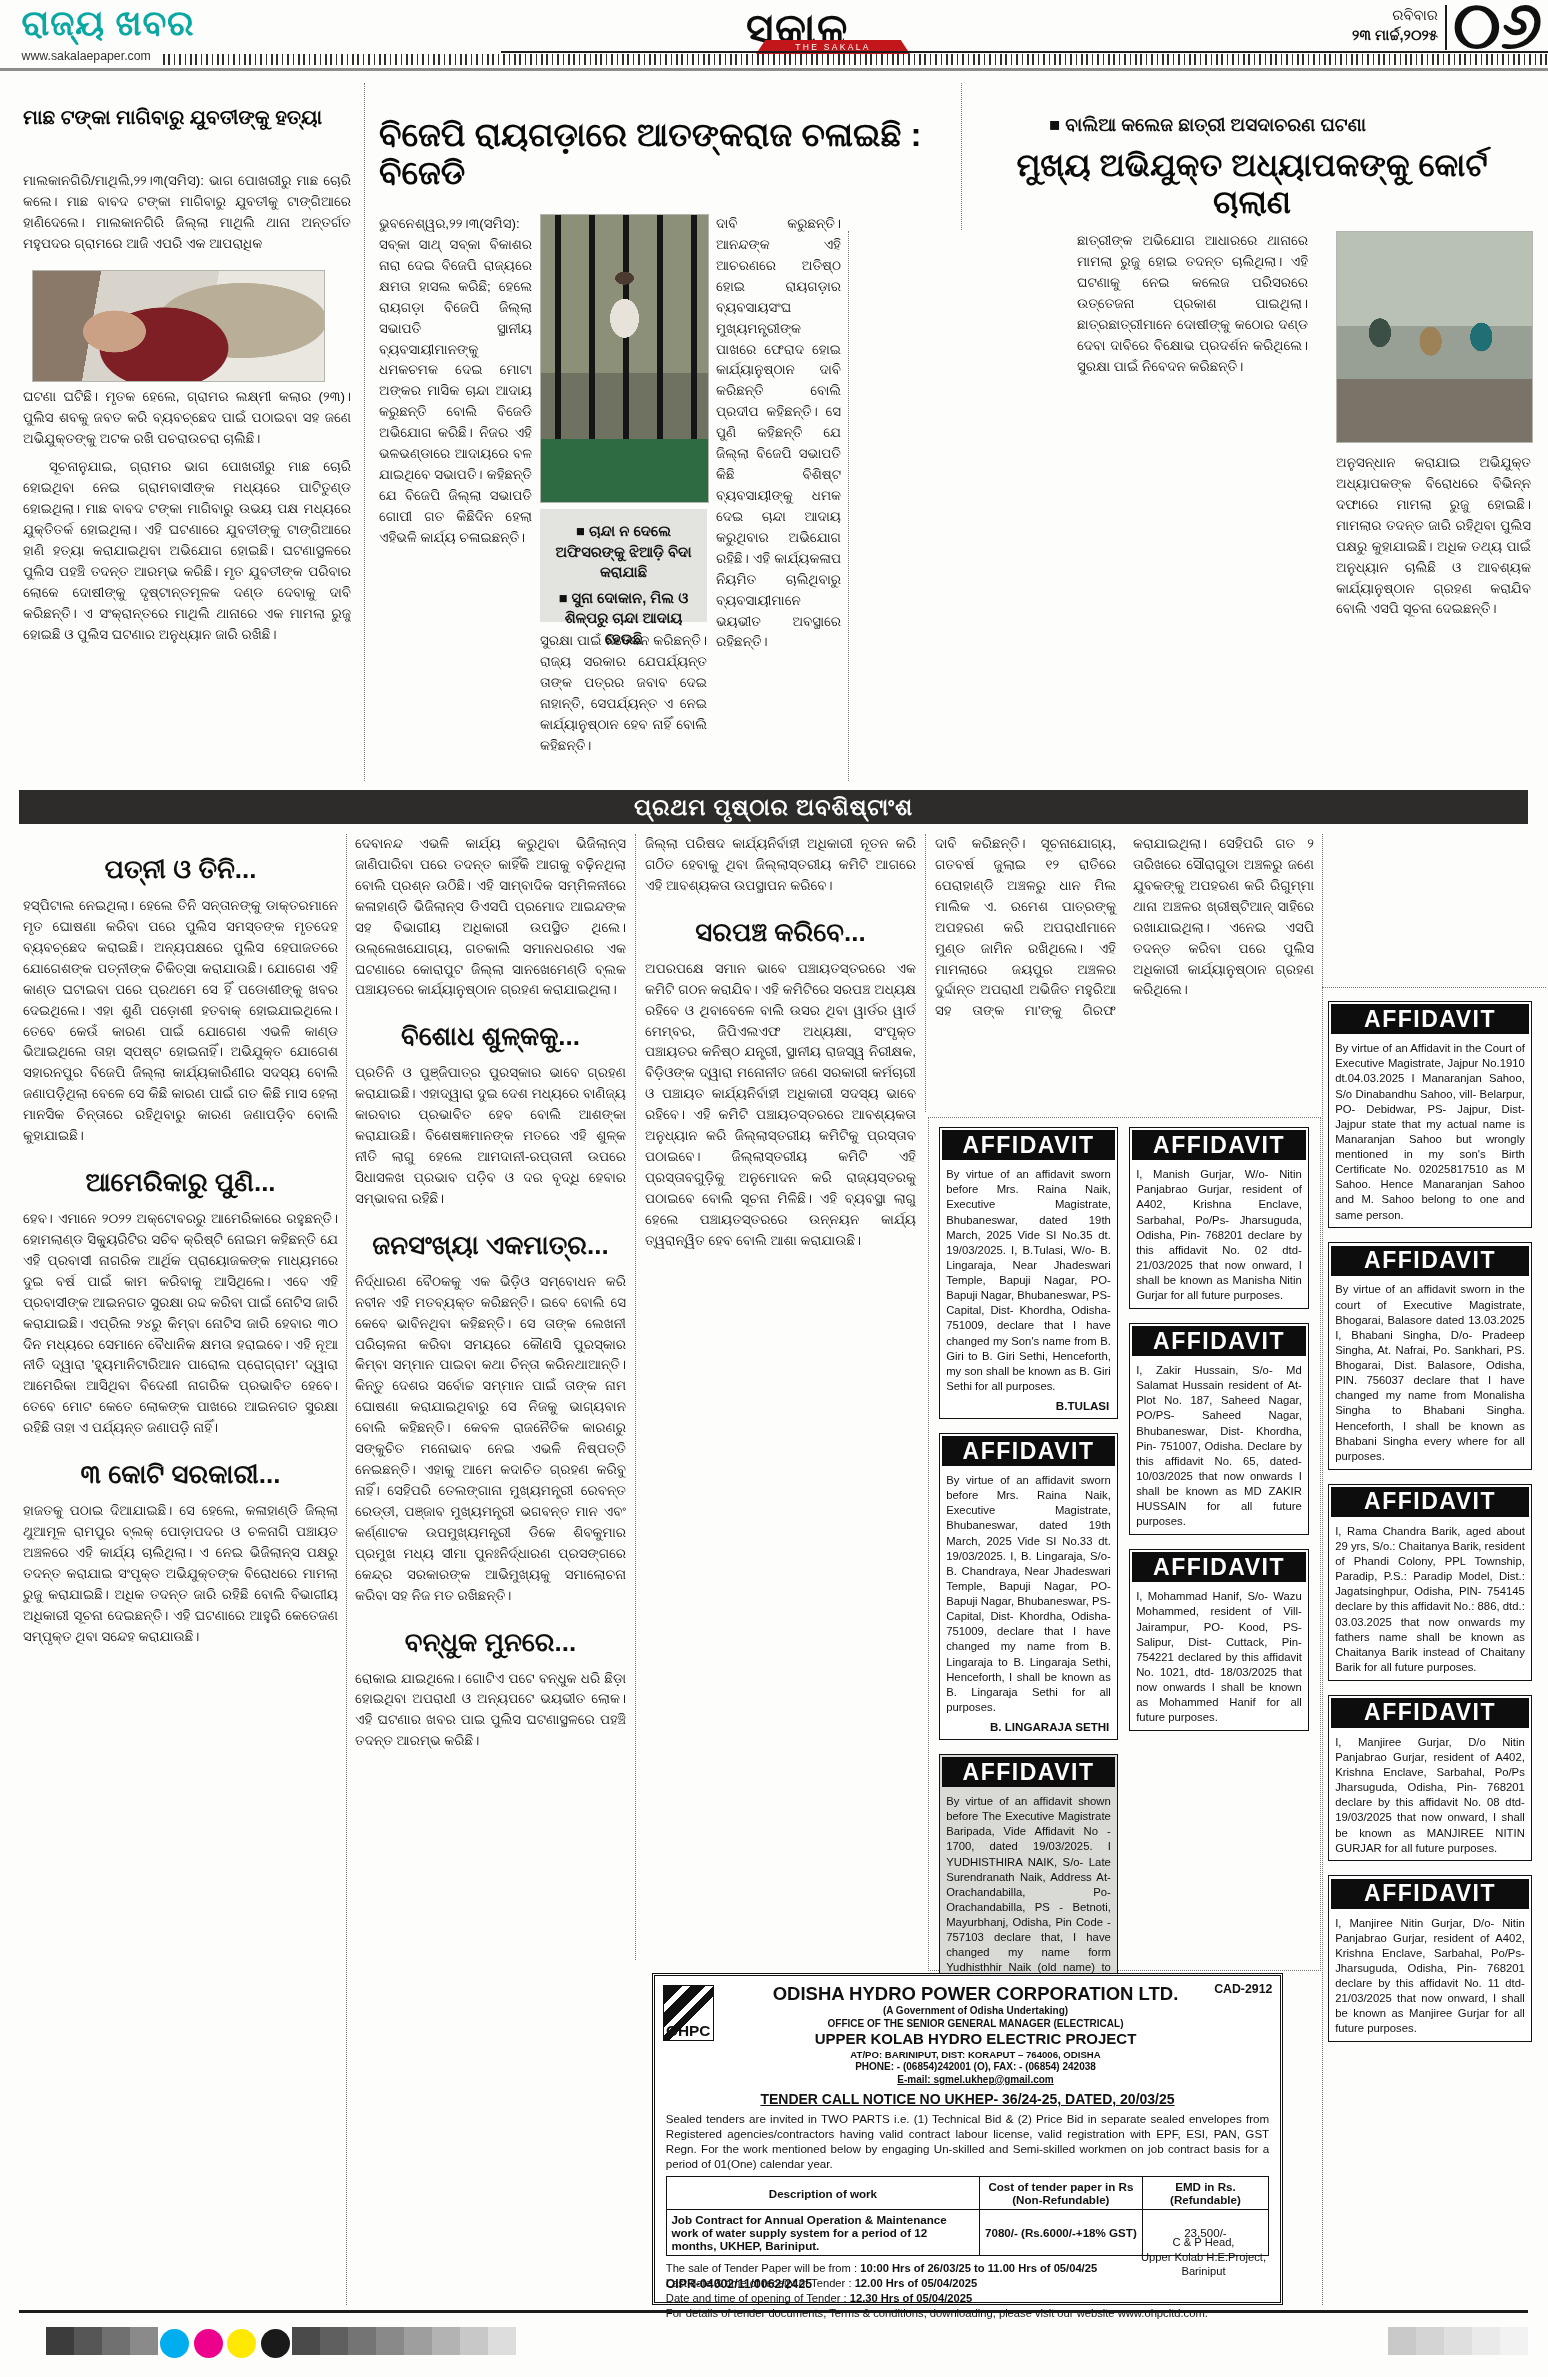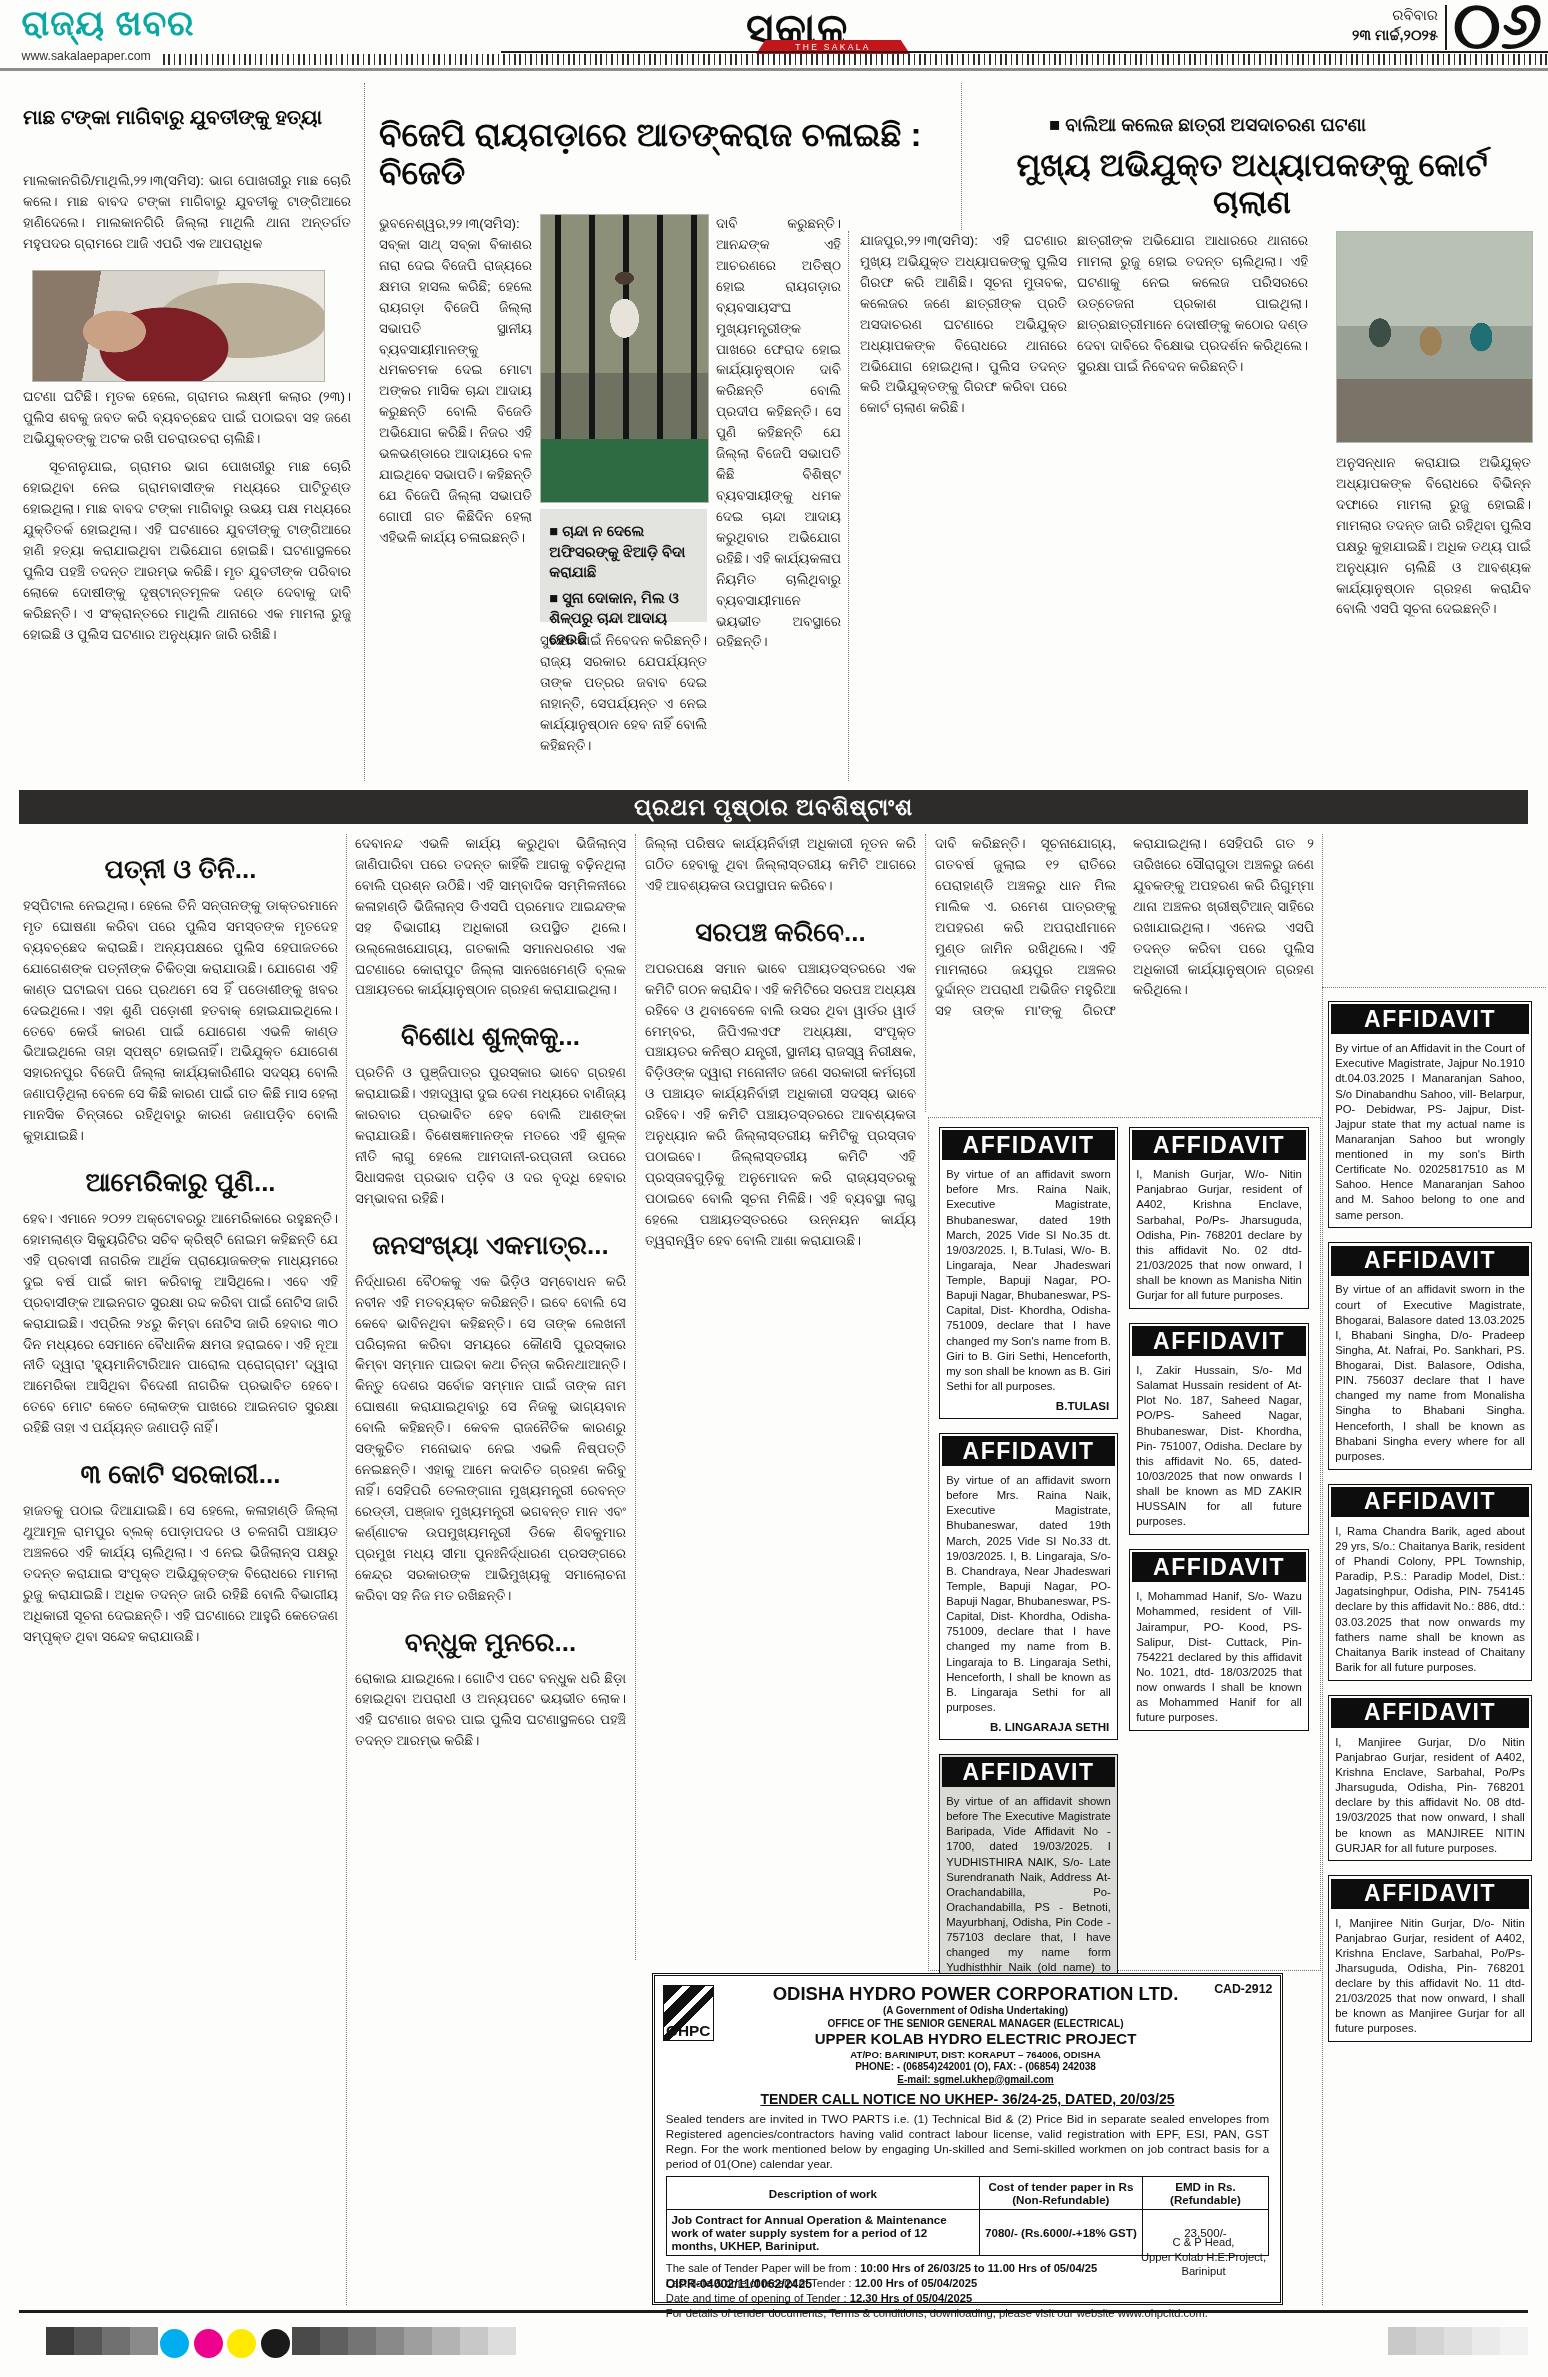--- a/index.html
+++ b/index.html
@@ -102,41 +102,40 @@
   <div class="abs body" style="left:379px;top:214px;width:153px;height:564px;">ଭୁବନେଶ୍ୱର,୨୨।୩(ସମିସ): ସବ୍‌କା ସାଥ୍ ସବ୍‌କା ବିକାଶର ନାରା ଦେଇ ବିଜେପି ରାଜ୍ୟରେ କ୍ଷମତା ହାସଲ କରିଛି; ହେଲେ ରାୟଗଡ଼ା ବିଜେପି ଜିଲ୍ଲା ସଭାପତି ସ୍ଥାନୀୟ ବ୍ୟବସାୟୀମାନଙ୍କୁ ଧମକଚମକ ଦେଇ ମୋଟା ଅଙ୍କର ମାସିକ ଚାନ୍ଦା ଆଦାୟ କରୁଛନ୍ତି ବୋଲି ବିଜେଡି ଅଭିଯୋଗ କରିଛି। ନିଜର ଏହି ଭଳଭଣ୍ଡାରେ ଆଦାୟରେ ବଳ ଯାଇଥିବେ ସଭାପତି। କହିଛନ୍ତି ଯେ ବିଜେପି ଜିଲ୍ଲା ସଭାପତି ଗୋପୀ ଗତ କିଛିଦିନ ହେଲା ଏହିଭଳି କାର୍ଯ୍ୟ ଚଳାଇଛନ୍ତି।</div>
 
   <div class="abs photo" style="left:540px;top:214px;width:167px;height:287px;">
     <div style="width:100%;height:100%;background:
       radial-gradient(ellipse 26px 35px at 50% 36%, #e8e3da 0 55%, transparent 56%),
       radial-gradient(ellipse 15.4px 10.8px at 50% 22%, #4a3a30 0 60%, transparent 61%),
       linear-gradient(0deg,#2e6b43 0 22%, transparent 22%),
       repeating-linear-gradient(90deg, transparent 0 14px, #151515 14px 20px, transparent 20px 34px),
       linear-gradient(180deg,#8d9078 0 55%, #6f7261 55% 100%);"></div>
   </div>
-  <div class="abs bulletbox" style="left:540px;top:509px;width:167px;height:113px;box-sizing:border-box;">
+  <div class="abs bulletbox" style="left:540px;top:509px;width:167px;height:113px;box-sizing:border-box;text-align:center;">
       <div>■ ଚାନ୍ଦା ନ ଦେଲେ ଅଫିସରଙ୍କୁ ଝିଆଡ଼ି ବିଦା କରାଯାଛି</div>
       <div>■ ସୁନା ଦୋକାନ, ମିଲ ଓ ଶିଳ୍ପରୁ ଚାନ୍ଦା ଆଦାୟ ହେଉଛି</div>
     </div>
   <div class="abs body" style="left:540px;top:631px;width:167px;height:150px;">ସୁରକ୍ଷା ପାଇଁ ନିବେଦନ କରିଛନ୍ତି। ରାଜ୍ୟ ସରକାର ଯେପର୍ଯ୍ୟନ୍ତ ତାଙ୍କ ପତ୍ରର ଜବାବ ଦେଇ ନାହାନ୍ତି, ସେପର୍ଯ୍ୟନ୍ତ ଏ ନେଇ କାର୍ଯ୍ୟାନୁଷ୍ଠାନ ହେବ ନାହିଁ ବୋଲି କହିଛନ୍ତି।</div>
 
   <div class="abs body" style="left:716px;top:214px;width:125px;height:564px;">ଦାବି କରୁଛନ୍ତି। ଆନନ୍ଦଙ୍କ ଏହି ଆଚରଣରେ ଅତିଷ୍ଠ ହୋଇ ରାୟଗଡ଼ାର ବ୍ୟବସାୟସଂଘ ମୁଖ୍ୟମନ୍ତ୍ରୀଙ୍କ ପାଖରେ ଫେରାଦ ହୋଇ କାର୍ଯ୍ୟାନୁଷ୍ଠାନ ଦାବି କରିଛନ୍ତି ବୋଲି ପ୍ରଦୀପ କହିଛନ୍ତି। ସେ ପୁଣି କହିଛନ୍ତି ଯେ ଜିଲ୍ଲା ବିଜେପି ସଭାପତି କିଛି ବିଶିଷ୍ଟ ବ୍ୟବସାୟୀଙ୍କୁ ଧମକ ଦେଇ ଚାନ୍ଦା ଆଦାୟ କରୁଥିବାର ଅଭିଯୋଗ ରହିଛି। ଏହି କାର୍ଯ୍ୟକଳାପ ନିୟମିତ ଚାଲିଥିବାରୁ ବ୍ୟବସାୟୀମାନେ ଭୟଭୀତ ଅବସ୍ଥାରେ ରହିଛନ୍ତି।</div>
 
   <div class="abs kicker" style="left:1012px;top:114px;font-size:18.5px;">■ ବାଲିଆ କଲେଜ ଛାତ୍ରୀ ଅସଦାଚରଣ ଘଟଣା</div>
   <div class="abs headline" style="left:973px;top:147px;width:558px;font-size:32px;text-align:center;">ମୁଖ୍ୟ ଅଭିଯୁକ୍ତ ଅଧ୍ୟାପକଙ୍କୁ କୋର୍ଟ ଚାଲାଣ</div>
 
   <div class="abs photo" style="left:1336px;top:231px;width:195px;height:210px;">
     <div style="width:100%;height:100%;background:
       radial-gradient(ellipse 20px 26px at 22% 48%, #3c4f46 0 55%, transparent 56%),
       radial-gradient(ellipse 20px 26px at 48% 52%, #9c8256 0 55%, transparent 56%),
       radial-gradient(ellipse 20px 26px at 74% 50%, #1f6f74 0 55%, transparent 56%),
       linear-gradient(0deg,#7a7468 0 30%, transparent 30%),
       linear-gradient(180deg,#b9c0b4 0 45%, #98a096 45% 100%);"></div>
   </div>
 
-  <div class="abs body" style="left:860px;top:231px;width:207px;height:549px;">ଯାଜପୁର,୨୨।୩(ସମିସ): ଏହି ଘଟଣାର ମୁଖ୍ୟ ଅଭିଯୁକ୍ତ ଅଧ୍ୟାପକଙ୍କୁ ପୁଲିସ ଗିରଫ କରି ଆଣିଛି। ସୂଚନା ମୁତାବକ, କଲେଜର ଜଣେ ଛାତ୍ରୀଙ୍କ ପ୍ରତି ଅସଦାଚରଣ ଘଟଣାରେ ଅଭିଯୁକ୍ତ ଅଧ୍ୟାପକଙ୍କ ବିରୋଧରେ ଥାନାରେ ଅଭିଯୋଗ ହୋଇଥିଲା। ପୁଲିସ ତଦନ୍ତ କରି ଅଭିଯୁକ୍ତଙ୍କୁ ଗିରଫ କରିବା ପରେ କୋର୍ଟ ଚାଲାଣ କରିଛି।</div>
   <div class="abs body" style="left:1077px;top:231px;width:231px;height:549px;">ଛାତ୍ରୀଙ୍କ ଅଭିଯୋଗ ଆଧାରରେ ଥାନାରେ ମାମଲା ରୁଜୁ ହୋଇ ତଦନ୍ତ ଚାଲିଥିଲା। ଏହି ଘଟଣାକୁ ନେଇ କଲେଜ ପରିସରରେ ଉତ୍ତେଜନା ପ୍ରକାଶ ପାଇଥିଲା। ଛାତ୍ରଛାତ୍ରୀମାନେ ଦୋଷୀଙ୍କୁ କଠୋର ଦଣ୍ଡ ଦେବା ଦାବିରେ ବିକ୍ଷୋଭ ପ୍ରଦର୍ଶନ କରିଥିଲେ। ସୁରକ୍ଷା ପାଇଁ ନିବେଦନ କରିଛନ୍ତି।</div>
   <div class="abs body" style="left:1336px;top:453px;width:195px;height:327px;">ଅନୁସନ୍ଧାନ କରାଯାଇ ଅଭିଯୁକ୍ତ ଅଧ୍ୟାପକଙ୍କ ବିରୋଧରେ ବିଭିନ୍ନ ଦଫାରେ ମାମଲା ରୁଜୁ ହୋଇଛି। ମାମଲାର ତଦନ୍ତ ଜାରି ରହିଥିବା ପୁଲିସ ପକ୍ଷରୁ କୁହାଯାଇଛି। ଅଧିକ ତଥ୍ୟ ପାଇଁ ଅନୁଧ୍ୟାନ ଚାଲିଛି ଓ ଆବଶ୍ୟକ କାର୍ଯ୍ୟାନୁଷ୍ଠାନ ଗ୍ରହଣ କରାଯିବ ବୋଲି ଏସପି ସୂଚନା ଦେଇଛନ୍ତି।</div>
 
   <div class="abs banner" style="left:19px;top:790px;width:1509px;height:34px;">ପ୍ରଥମ ପୃଷ୍ଠାର ଅବଶିଷ୍ଟାଂଶ</div>
 
   <div class="abs dotv" style="left:346px;top:834px;height:1471px;"></div>
   <div class="abs dotv" style="left:635px;top:834px;height:1126px;"></div>
   <div class="abs dotv" style="left:925px;top:834px;height:278px;"></div>
   <div class="abs dotv" style="left:1322px;top:834px;height:1471px;"></div>
   <div class="abs doth" style="left:1322px;top:987px;width:224px;"></div>

